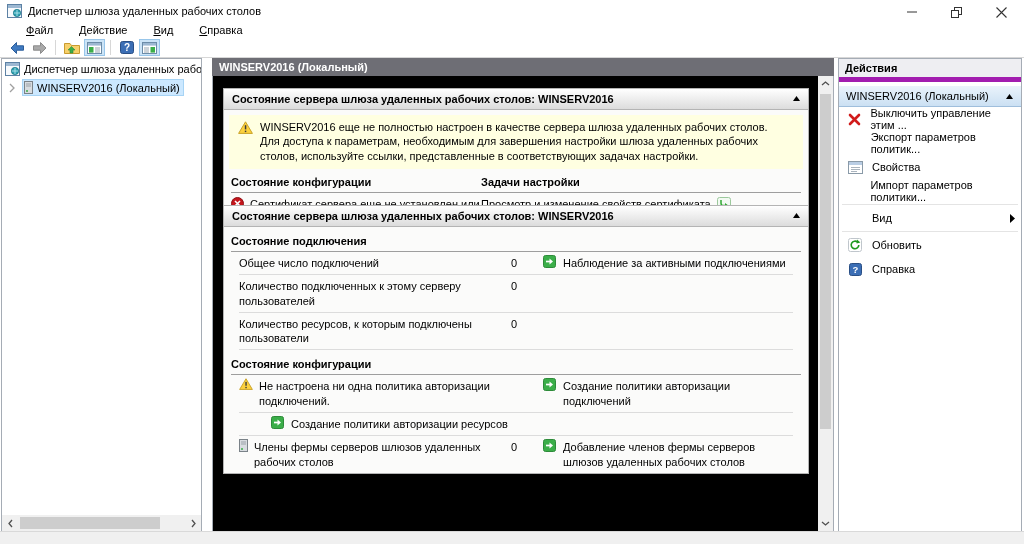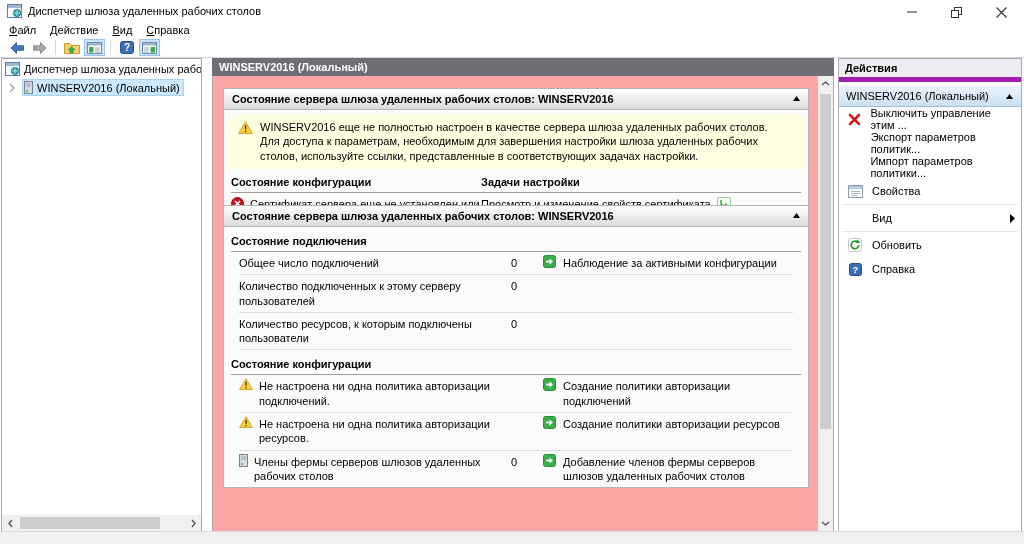--- a/index.html
+++ b/index.html
@@ -6,21 +6,21 @@
   #app{position:relative;width:1024px;height:544px;font-family:"Liberation Sans",sans-serif;font-size:11px;color:#000;background:#fff;overflow:hidden;}
 
   
   .titlebar{position:absolute;top:0;left:0;right:0;height:22px;background:#fff;display:flex;align-items:center;}
   .title-icon{margin-left:7px;display:flex;}
   .title-text{margin-left:6px;font-size:11px;}
   .win-controls{position:absolute;right:0;top:0;height:24px;display:flex;}
   .win-btn{width:45px;height:24px;display:flex;align-items:center;justify-content:center;}
 
   
-  .menubar{position:absolute;top:23px;left:0;right:0;height:15px;display:flex;padding-left:3px;}
+  .menubar{position:absolute;top:23px;left:0;right:0;height:15px;display:flex;padding-left:20px;gap:12px;}
   .menu-item{display:inline-block;padding:1px 8px 1px 6px;}
   .menu-item::first-letter{text-decoration:underline;}
 
   
   .toolbar{position:absolute;top:38px;left:0;right:0;height:19px;display:flex;align-items:center;padding-left:5px;border-bottom:1px solid #D7D7D7;background:#fff;}
   .tb-btn{width:21px;height:17px;display:flex;align-items:center;justify-content:center;margin:0 1px;box-sizing:border-box;}
   .tb-btn.active{background:#CCE4F7;border:1px solid #98C6EA;}
   .tb-sep{width:1px;height:15px;background:#D7D7D7;margin:0 4px;}
 
   
@@ -30,21 +30,21 @@
   .tree-child{padding-left:7px;gap:3px;}
   .tree-sel{display:flex;align-items:center;gap:4px;background:#CCE8FF;border:1px solid #A7D4F5;padding:0 3px 0 1px;height:17px;box-sizing:border-box;}
   .hscroll{position:absolute;left:0;right:0;bottom:0;height:16px;background:#F0F0F0;display:flex;align-items:center;}
   .hs-arrow{width:16px;height:16px;display:flex;align-items:center;justify-content:center;}
   .hs-thumb{height:12px;background:#CDCDCD;width:140px;margin-left:2px;}
   .hs-track{flex:1;}
 
   
   .center-panel{position:absolute;left:212px;top:58px;width:622px;bottom:12px;}
   .center-header{height:18px;background:#6E6E75;color:#fff;font-weight:bold;line-height:18px;padding-left:7px;}
-  .center-body{position:absolute;top:18px;left:0;right:0;bottom:0;background:#fca5a5;border:1px solid #A5ACB5;border-top:none;box-sizing:border-box;}
+  .center-body{position:absolute;top:18px;left:0;right:0;bottom:0;background:#000000;border:1px solid #A5ACB5;border-top:none;box-sizing:border-box;}
   .vscroll{position:absolute;top:0;right:0;width:15px;bottom:0;background:#F0F0F0;}
   .vs-arrow{position:absolute;left:0;width:15px;height:15px;display:flex;align-items:center;justify-content:center;}
   .vs-up{top:0;} .vs-down{bottom:0;}
   .vs-thumb{position:absolute;left:2px;width:11px;top:18px;height:335px;background:#CDCDCD;}
 
   .section{position:absolute;left:10px;right:24px;border:1px solid #B4B4B4;background:#FBFBFA;}
   .sec1{top:12px;} .sec2{top:129px;}
   .section-header{height:20px;background:linear-gradient(#FFFFFF,#DCDCDC);border-bottom:1px solid #B4B4B4;display:flex;align-items:center;padding:0 8px;font-weight:bold;position:relative;}
   .collapse{position:absolute;right:8px;top:7px;display:flex;}
 
@@ -282,21 +282,21 @@
               </span>
             <span class="val">0</span>
             <span class="task">
               <span class="ico">
                 <svg width="13" height="13" viewBox="0 0 13 13">
                     <rect x="0.5" y="0.5" width="12" height="12" rx="2" fill="#3BAE49" stroke="#2E8B3A"></rect>
                     <path d="M3 6.5 H8" stroke="#fff" stroke-width="1.7"></path>
                     <path d="M6.5 3.5 L10 6.5 L6.5 9.5 Z" fill="#fff"></path>
                   </svg>
               </span>
-              <span>Наблюдение за активными конфигурации</span>
+              <span>Наблюдение за активными подключениями</span>
             </span>
           </div>
 
           <div class="s2row">
             <span class="lab">
                 <span>Количество подключенных к этому серверу пользователей</span>
               </span>
             <span class="val">0</span>
             <span class="task"></span>
           </div>
@@ -329,30 +329,20 @@
                     <rect x="0.5" y="0.5" width="12" height="12" rx="2" fill="#3BAE49" stroke="#2E8B3A"></rect>
                     <path d="M3 6.5 H8" stroke="#fff" stroke-width="1.7"></path>
                     <path d="M6.5 3.5 L10 6.5 L6.5 9.5 Z" fill="#fff"></path>
                   </svg>
               </span>
               <span>Создание политики авторизации подключений</span>
             </span>
           </div>
 
           <div class="s2row">
-            <span class="lab">
-              <span class="ico">
-                <svg width="14" height="12" viewBox="0 0 15 13">
-                    <path d="M7.5 0.8 L14.4 12.4 H0.6 Z" fill="#FCD13E" stroke="#C9A227"></path>
-                    <rect x="6.8" y="4.2" width="1.5" height="4.2" fill="#3A3A3A"></rect>
-                    <rect x="6.8" y="9.6" width="1.5" height="1.5" fill="#3A3A3A"></rect>
-                  </svg>
-              </span>
-              <span>Не настроена ни одна политика авторизации ресурсов.</span>
-            </span>
             <span class="val"></span>
             <span class="task">
               <span class="ico">
                 <svg width="13" height="13" viewBox="0 0 13 13">
                     <rect x="0.5" y="0.5" width="12" height="12" rx="2" fill="#3BAE49" stroke="#2E8B3A"></rect>
                     <path d="M3 6.5 H8" stroke="#fff" stroke-width="1.7"></path>
                     <path d="M6.5 3.5 L10 6.5 L6.5 9.5 Z" fill="#fff"></path>
                   </svg>
               </span>
               <span>Создание политики авторизации ресурсов</span>
@@ -419,35 +409,35 @@
             <path d="M2 2 L11 11 M11 2 L2 11" stroke="#D11C1C" stroke-width="2.6" stroke-linecap="round"></path>
           </svg>
         </span>
       <span>Выключить управление этим ...</span>
     </div>
     <div class="action-item">
       <span class="aicon"></span>
       <span>Экспорт параметров политик...</span>
     </div>
     <div class="action-item">
-      <span class="aicon"></span>
-      <span>Импорт параметров политики...</span>
-    </div>
-    <div class="action-item">
       <span class="aicon">
           <svg width="15" height="13" viewBox="0 0 15 13">
             <rect x="0.5" y="0.5" width="14" height="12" fill="#fff" stroke="#8A9AA8"></rect>
             <rect x="1" y="1" width="13" height="3" fill="#B9CDE4"></rect>
             <line x1="3" y1="6.5" x2="12" y2="6.5" stroke="#AAB4BE"></line>
             <line x1="3" y1="8.5" x2="12" y2="8.5" stroke="#AAB4BE"></line>
             <line x1="3" y1="10.5" x2="9" y2="10.5" stroke="#AAB4BE"></line>
           </svg>
         </span>
       <span>Свойства</span>
     </div>
+    <div class="action-item">
+      <span class="aicon"></span>
+      <span>Импорт параметров политики...</span>
+    </div>
     <div class="action-sep"></div>
     <div class="action-item">
       <span class="aicon"></span>
       <span>Вид</span>
       <span class="submenu-arrow">
           <svg width="5" height="9" viewBox="0 0 5 9">
             <path d="M0 0 L5 4.5 L0 9 Z" fill="#000"></path>
           </svg>
         </span>
     </div>

